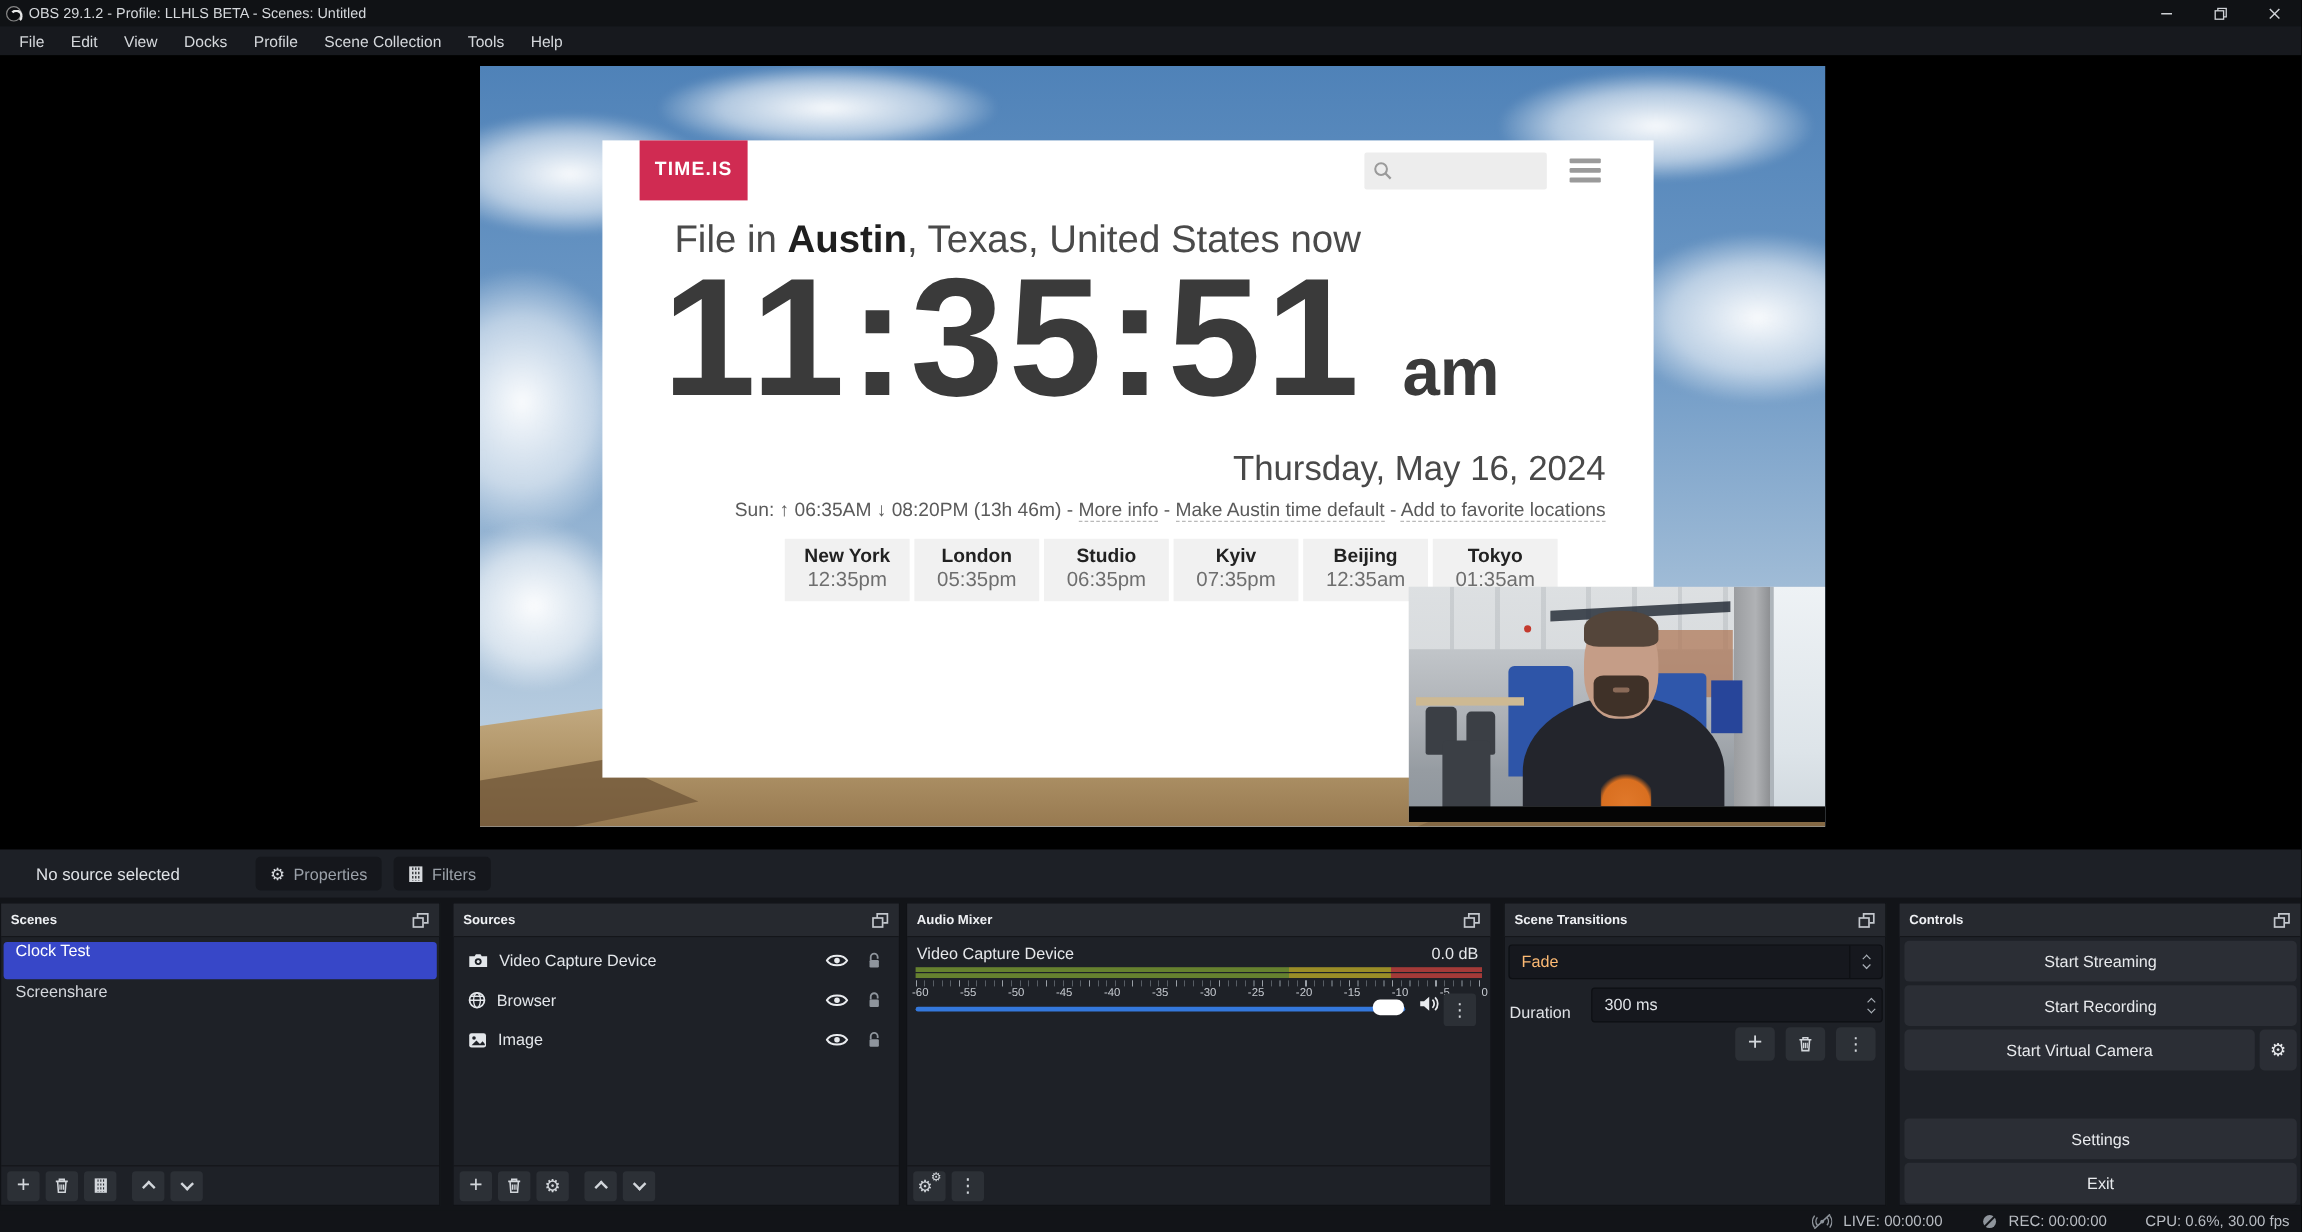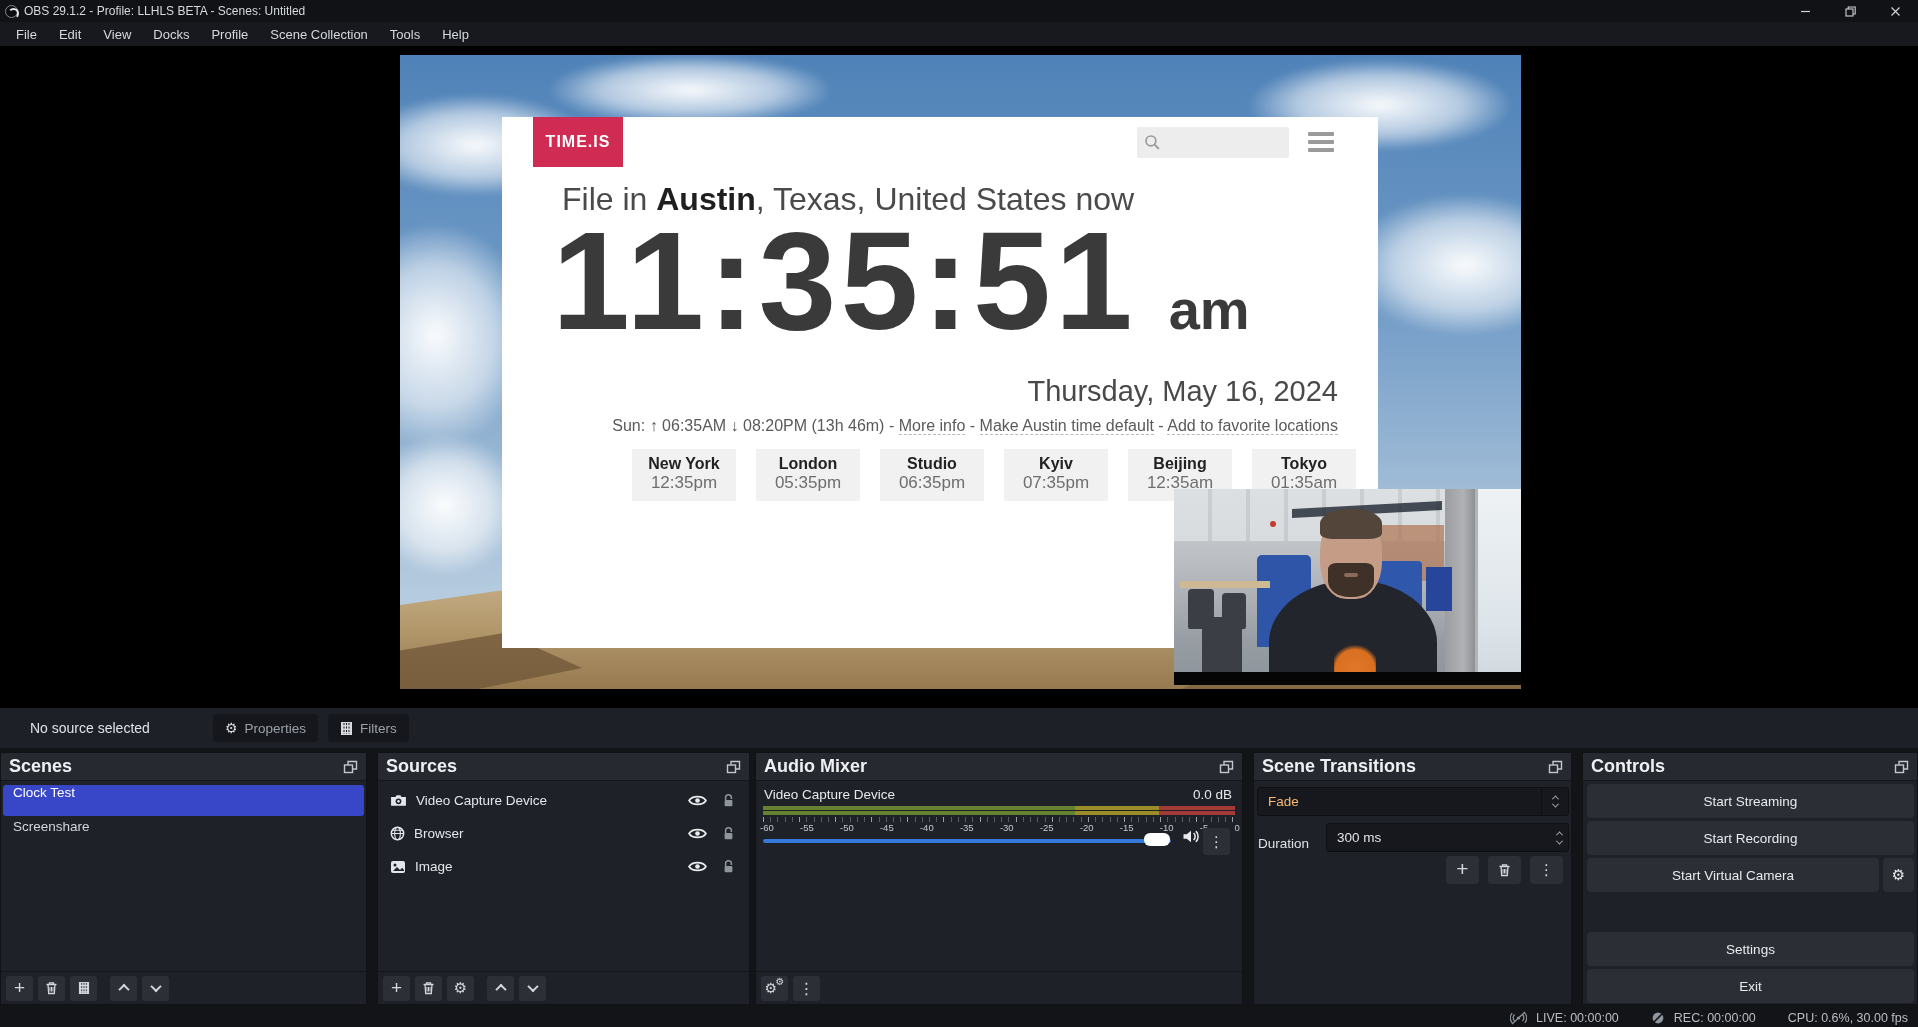--- a/index.html
+++ b/index.html
@@ -39,21 +39,21 @@
   .burger { position:absolute; left:806px; top:15px; width:26px; height:20px; display:flex; flex-direction:column; justify-content:space-between; }
   .burger span { height:4px; background:#9a9a9a; border-radius:1px; }
   .ti-head { position:absolute; left:60px; top:64px; font-size:32px; color:#4a4a4a; }
   .ti-head b { color:#1f1f1f; }
   .clock { position:absolute; left:50px; top:88px; display:flex; align-items:baseline; color:#3a3a3a; }
   .clock .time { font-size:140px; font-weight:bold; letter-spacing:4px; line-height:1.08; }
   .clock .ampm { font-size:56px; font-weight:bold; margin-left:32px; }
   .ti-date { position:absolute; right:40px; top:258px; font-size:29px; color:#494949; }
   .ti-sun { position:absolute; right:40px; top:300px; font-size:16px; color:#5a5a5a; white-space:nowrap; }
   .ti-link { border-bottom:1px dashed #b9b9b9; }
-  .cities { position:absolute; left:130px; top:332px; display:flex; gap:20px;justify-content:center; }
+  .cities { position:absolute; left:152px; top:332px; display:flex; gap:4px;justify-content:center; }
   .city { width:104px; height:52px; background:#f1f1f1; text-align:center; padding-top:6px; }
   .city .cname { font-size:16px; font-weight:bold; color:#222; }
   .city .ctime { font-size:17px; color:#6e6e6e; }
 
   
   .webcam { position:absolute; left:774px; top:434px; width:347px; height:196px; overflow:hidden;
             background:linear-gradient(180deg,#d3d6d9 0%,#c0c4c8 28%,#adb1b6 55%,#969ca2 78%,#8d949b 100%); }
   .wc-ceil { position:absolute; left:0; top:0; right:0; height:52px;
              background:repeating-linear-gradient(90deg,#dfe2e4 0 34px,#c8cccf 34px 38px); opacity:.8; }
   .wc-window { position:absolute; right:0; top:0; width:46px; height:100%; background:linear-gradient(180deg,#eef2f5,#dde4e9 70%,#cfd7dd); border-left:3px solid #aeb5bb; }
@@ -75,21 +75,21 @@
   .wc-letterbox { position:absolute; left:0; bottom:0; width:100%; height:13px; background:#050505; }
 
   
   .context-bar { left:0; top:708px; width:1918px; height:40px; background:#1d2026; display:flex; align-items:center; }
   .ctx-msg { margin-left:30px; font-size:14px; color:#dfe2e6; }
   .ctx-btn { height:28px; background:#15171c; border-radius:4px; color:#9ba1a9; font-size:13.5px; display:flex; align-items:center; gap:7px; padding:0 12px; position:absolute; top:6px; }
 
   
   .dock { position:absolute; top:752px; height:253px; background:#1e2127; border:1px solid #101216; }
   .dock-header { height:28px; background:#26292f; border-bottom:1px solid #14161a; display:flex; align-items:center; justify-content:space-between; padding:0 8px; }
-  .dock-title { font-size:18px; font-weight:bold; color:#eef0f3; }
+  .dock-title { font-size:11px; font-weight:bold; color:#eef0f3; }
   .popout { color:#c3c7cd; display:flex; }
   .toolbar { position:absolute; left:0; right:0; bottom:0; height:33px; border-top:1px solid #14161a; display:flex; align-items:center; padding:0 5px; gap:5px; }
   .tbtn { width:27px; height:25px; background:#2c3036; border-radius:3px; display:flex; align-items:center; justify-content:center; color:#d2d6db; font-size:16px; }
   .tbtn.plus { font-size:19px; line-height:1; padding-bottom:2px; }
 
   .scene-row { position:absolute; left:2px; right:2px; height:31px; display:flex; align-items:flex-start; padding-left:10px; font-size:13.5px; color:#d4d7dc; border-radius:3px; }
   .scene-row.selected { background:#3747c8; color:#fff; }
 
   .source-row { position:absolute; left:2px; right:2px; height:31px; display:flex; align-items:center; padding-left:10px; font-size:13.5px; color:#e3e6ea; gap:9px; }
   .source-right { margin-left:auto; display:flex; align-items:center; gap:15px; margin-right:12px; }

